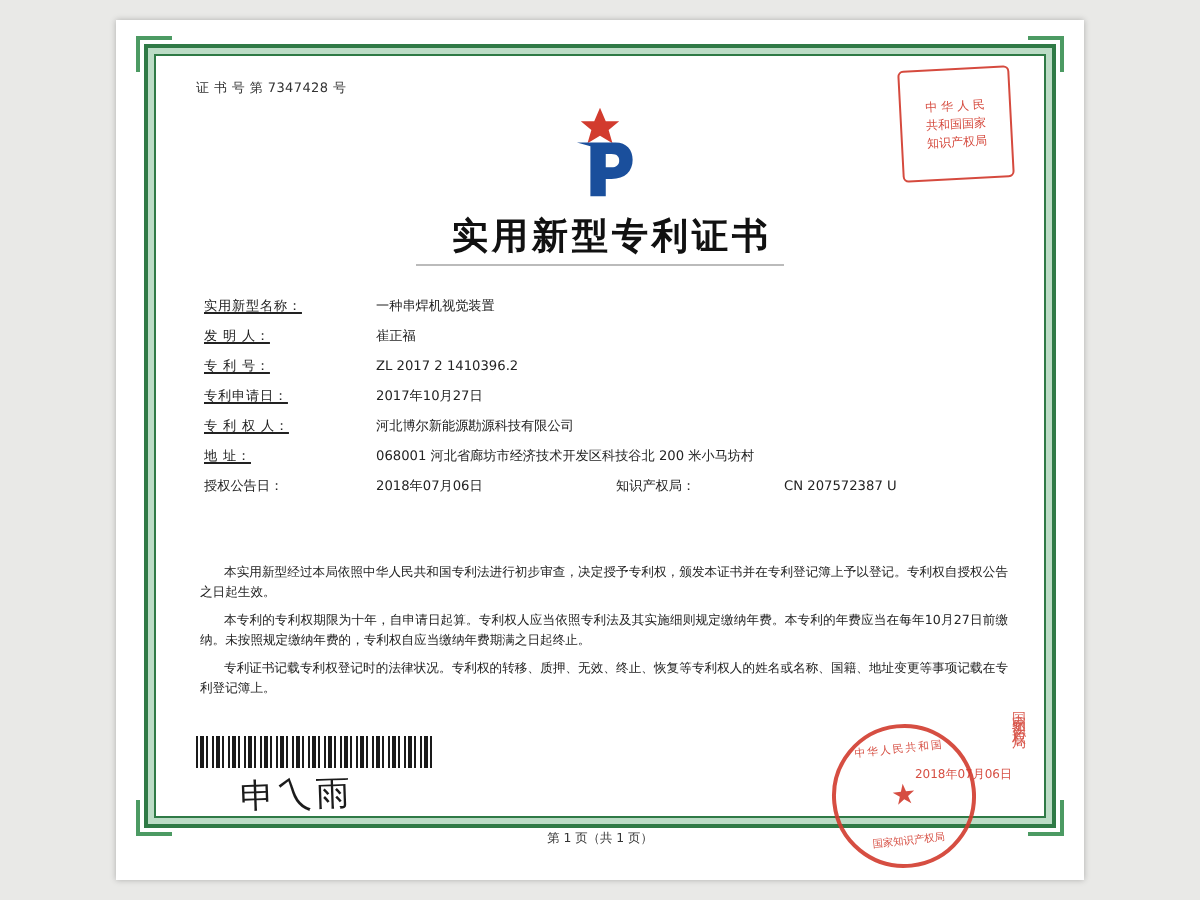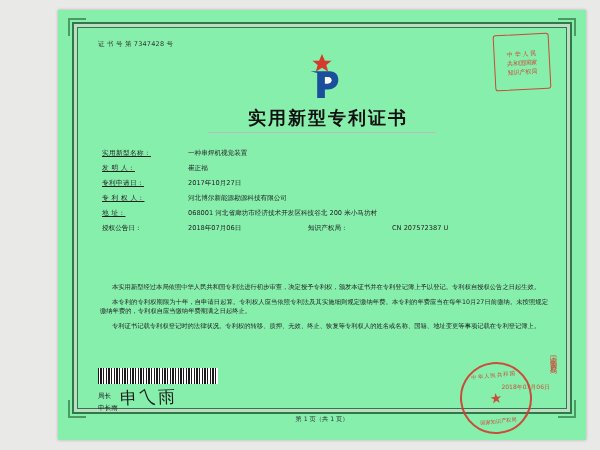--- a/index.html
+++ b/index.html
@@ -5,22 +5,22 @@
   html,body{margin:0;padding:0;}
   body{
     width:600px;height:450px;
     background:#e9e9e7;
     font-family:"DejaVu Sans", sans-serif;
     overflow:hidden;
   }
   .page{
     position:absolute;
     left:58px;top:10px;
-    width:528px;height:430px;
-    background:#86efac;
+    width:484px;height:430px;
+    background:#ffffff;
     box-shadow:0 0 3px rgba(0,0,0,.25);
   }
   
   .frame-outer{
     position:absolute;left:14px;top:12px;right:14px;bottom:26px;
     border:2px solid #2f7a46;
   }
   .frame-inner{
     position:absolute;left:19px;top:17px;right:19px;bottom:31px;
     border:1px solid #2f7a46;
@@ -170,20 +170,24 @@
   <div class="fields">
     <div class="frow">
       <div class="flabel">实用新型名称：</div>
       <div class="fval">一种串焊机视觉装置</div>
     </div>
     <div class="frow">
       <div class="flabel">发 明 人：</div>
       <div class="fval">崔正福</div>
     </div>
     <div class="frow">
+      <div class="flabel">专 利 号：</div>
+      <div class="fval">ZL 2017 2 1410396.2</div>
+    </div>
+    <div class="frow">
       <div class="flabel">专利申请日：</div>
       <div class="fval">2017年10月27日</div>
     </div>
     <div class="frow">
       <div class="flabel">专 利 权 人：</div>
       <div class="fval">河北博尔新能源勘源科技有限公司</div>
     </div>
     <div class="frow">
       <div class="flabel">地  址：</div>
       <div class="fval">068001 河北省廊坊市经济技术开发区科技谷北 200 米小马坊村</div>
@@ -197,24 +201,20 @@
   </div>
 
   <div class="body-text">
     <p>本实用新型经过本局依照中华人民共和国专利法进行初步审查，决定授予专利权，颁发本证书并在专利登记簿上予以登记。专利权自授权公告之日起生效。</p>
     <p>本专利的专利权期限为十年，自申请日起算。专利权人应当依照专利法及其实施细则规定缴纳年费。本专利的年费应当在每年10月27日前缴纳。未按照规定缴纳年费的，专利权自应当缴纳年费期满之日起终止。</p>
     <p>专利证书记载专利权登记时的法律状况。专利权的转移、质押、无效、终止、恢复等专利权人的姓名或名称、国籍、地址变更等事项记载在专利登记簿上。</p>
   </div>
 
   <div class="barcode"></div>
 
-  <div class="sign-row">
-    <span class="sign-label">局长</span>
-    <span class="sign-label">申长雨</span>
-  </div>
   <div class="signature">申乀雨</div>
 
   <div class="side-seal">国家知识产权局</div>
 
   <div class="red-seal">
     <div class="seal-top">中华人民共和国</div>
     <div class="seal-star">★</div>
     <div class="seal-bottom">国家知识产权局</div>
   </div>
 

